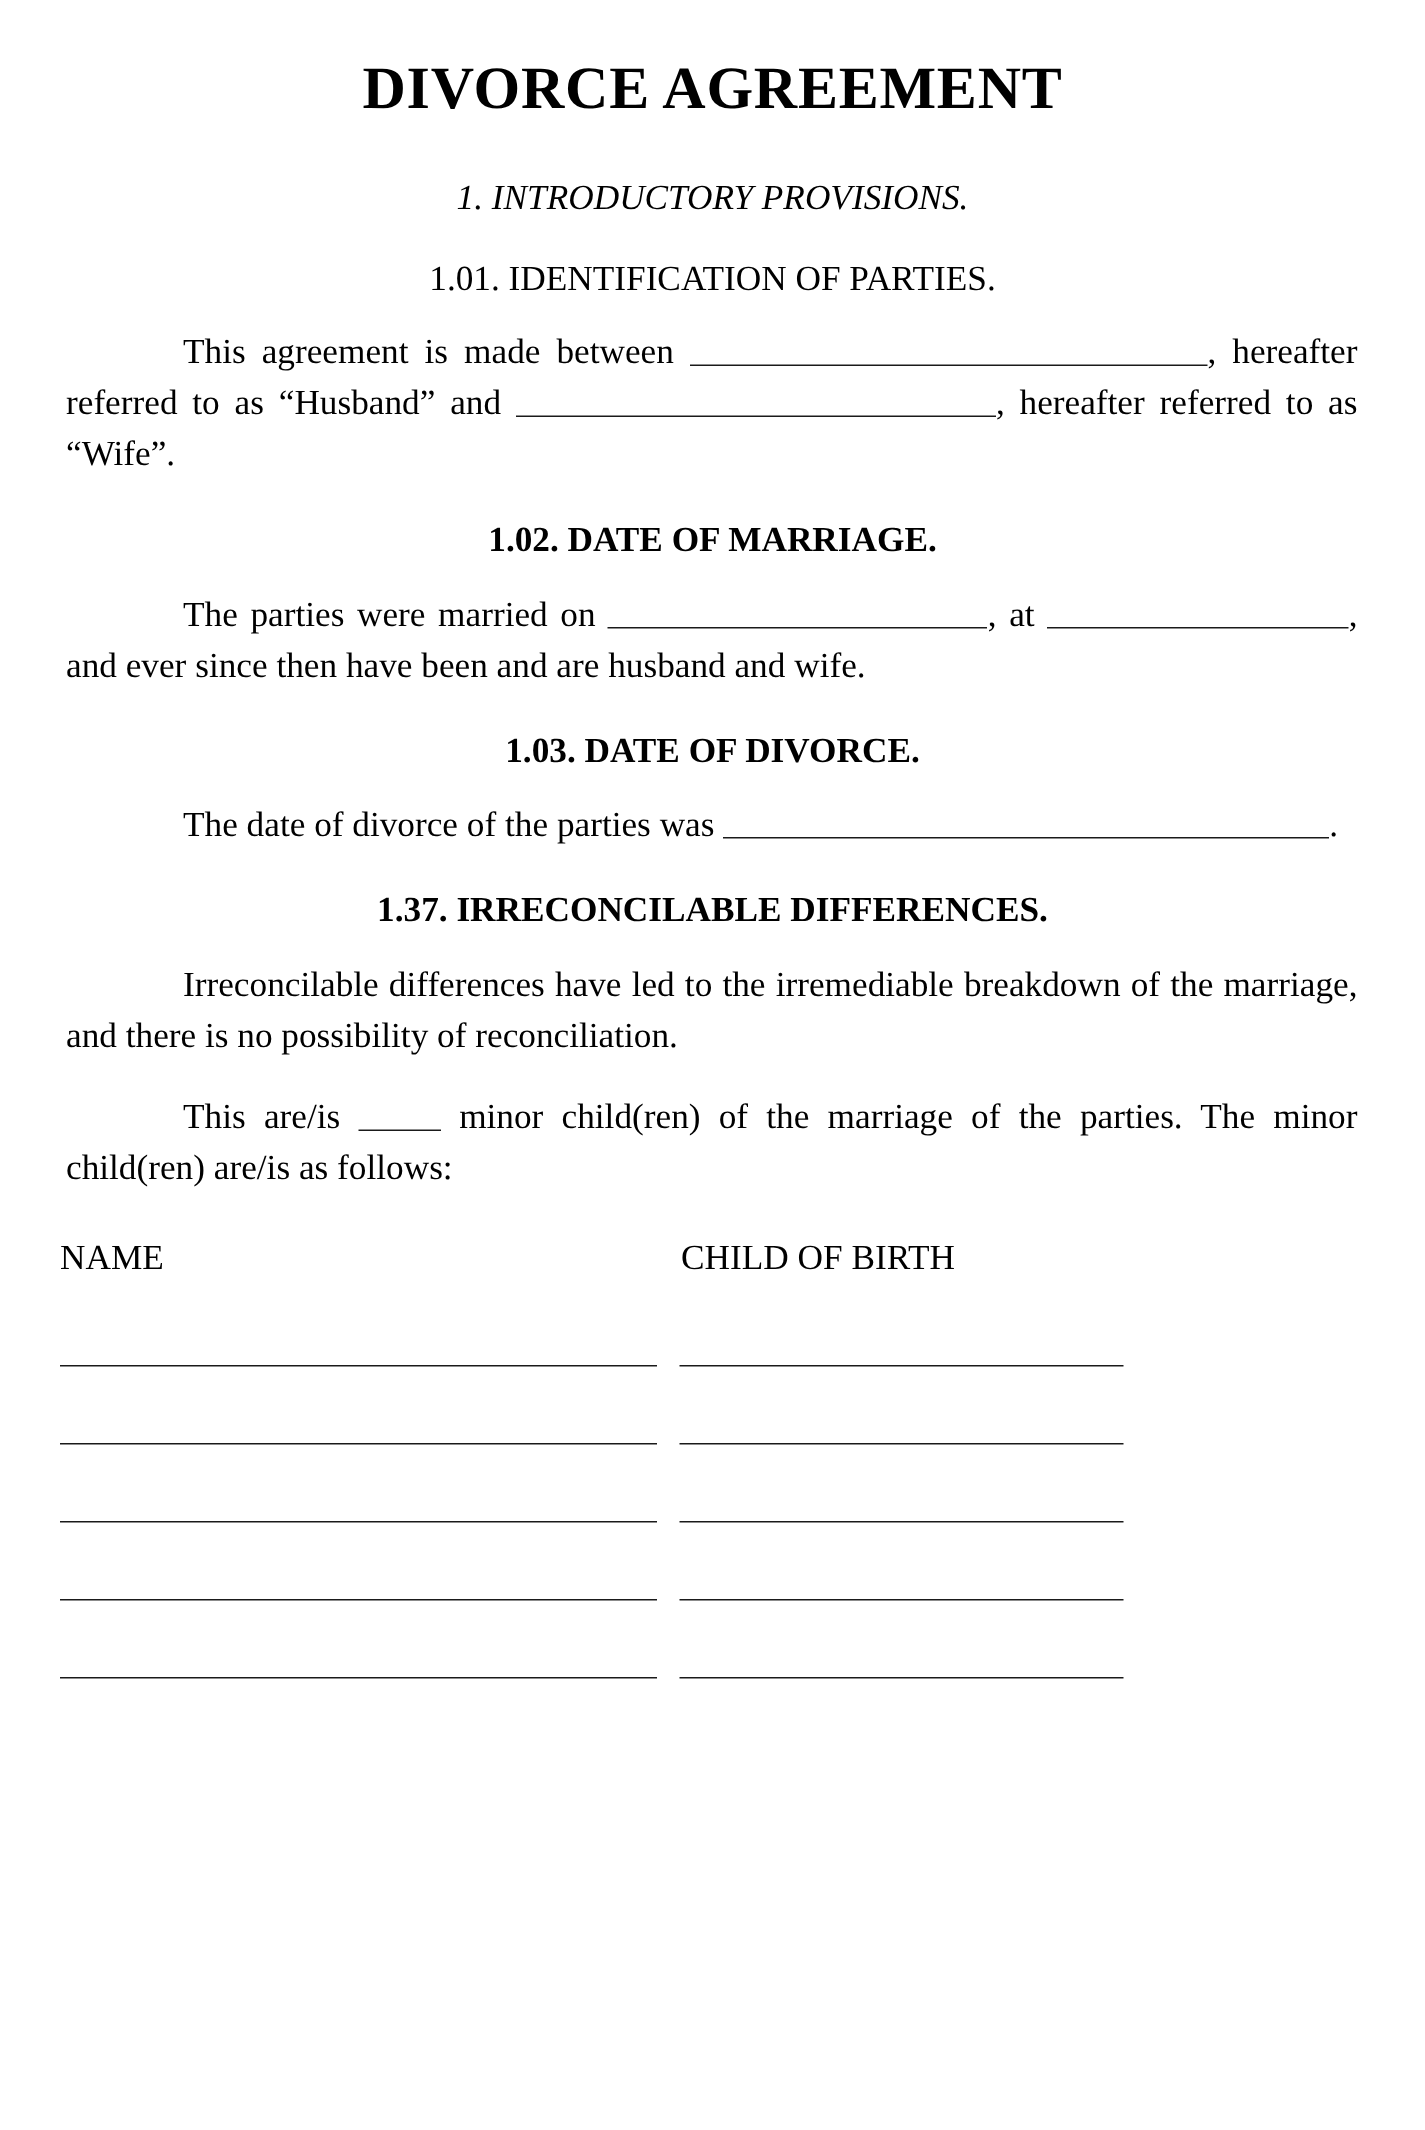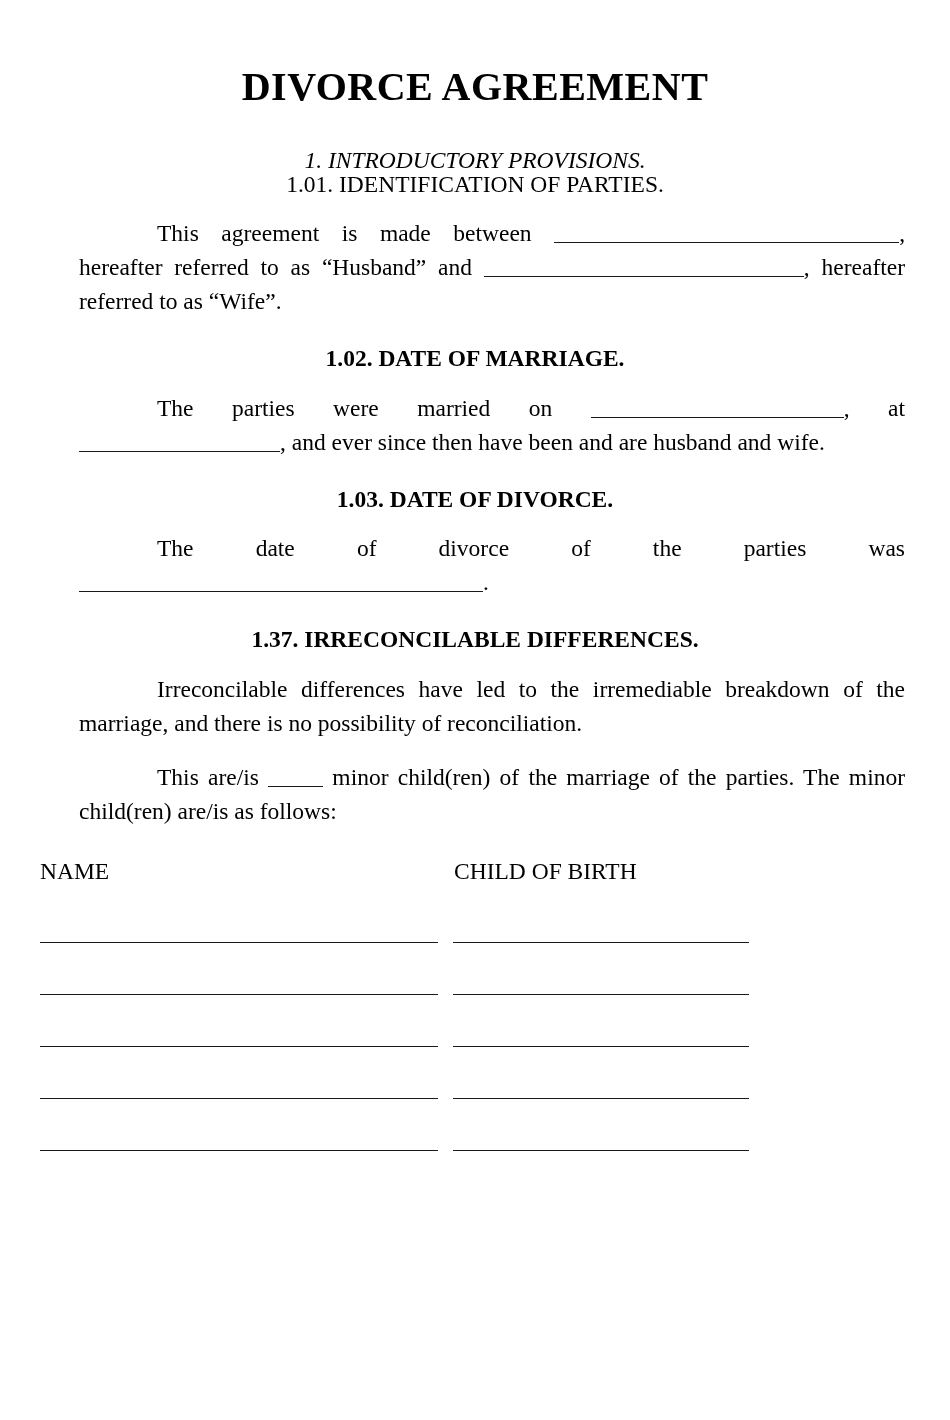--- a/index.html
+++ b/index.html
@@ -21,41 +21,41 @@
     height: 1420px;
     padding: 0;
     box-sizing: border-box;
   }
   .doc-title {
     text-align: center;
     font-size: 40px;
     font-weight: bold;
     letter-spacing: 0.5px;
     margin: 0;
-    padding-top: 67px;
+    padding-top: 39px;
     line-height: 1.0;
   }
   .heading {
     text-align: center;
     font-size: 23.5px;
     font-weight: normal;
     line-height: 1.0;
   }
   .h-top-1   { margin-top: 42px; font-style: italic; }
-  .h-top-2   { }
+  .h-top-2   { margin-top: 30px; }
   .h-sec     { margin-top: 29px; font-weight: bold; }
   .para {
     font-size: 23.5px;
     line-height: 34px;
     text-align: justify;
     text-justify: inter-word;
     margin: 0;
     padding: 0 45px 0 44px;
   }
-  .para-gap { margin-top: 20px; margin-left: 35px; }
+  .para-gap { margin-top: 20px; }
   .para .indent { display: inline-block; width: 78px; }
   .para.nolast { text-align-last: left; }
 
   .blank {
     display: inline-block;
     border-bottom: 1.6px solid #1a1a1a;
     vertical-align: baseline;
     height: 0.92em;
     margin-bottom: -2px;
   }

